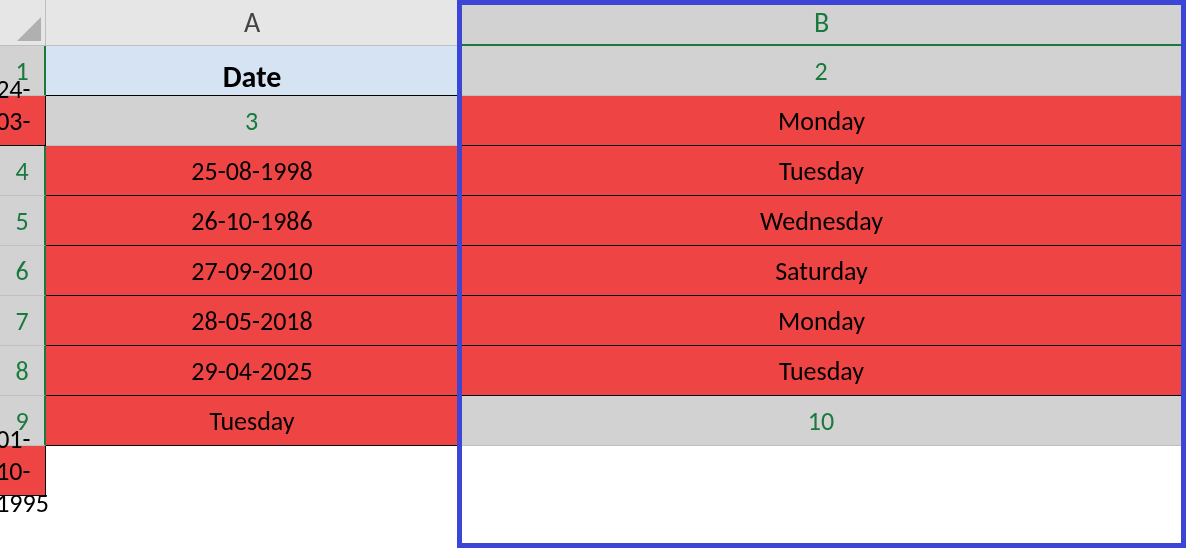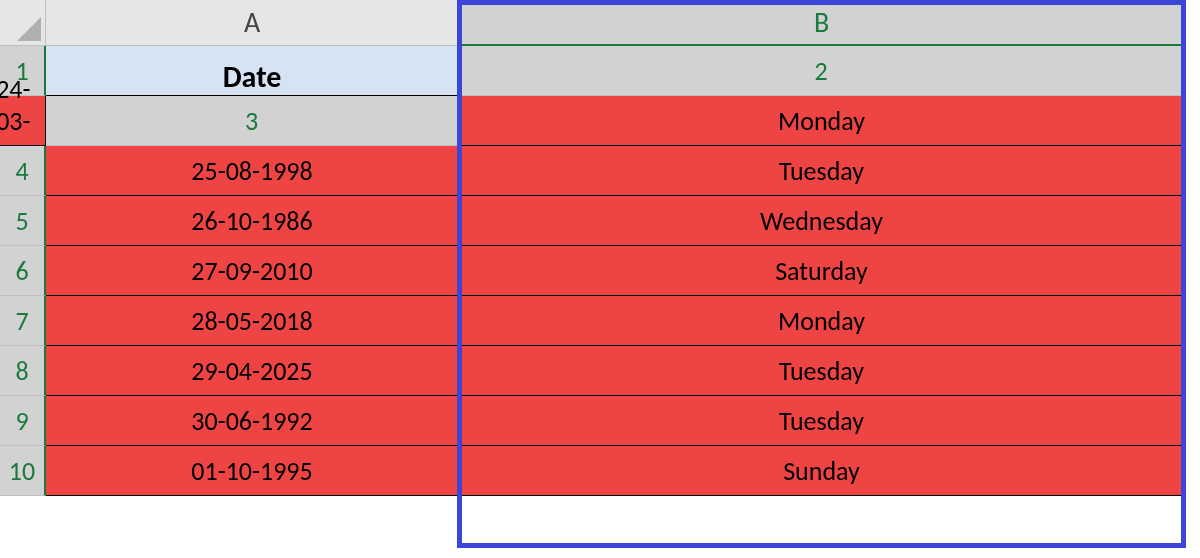--- a/index.html
+++ b/index.html
@@ -180,32 +180,26 @@
       <span>29-04-2025</span>
     </div>
     <div class="cell">
       <span>Tuesday</span>
     </div>
 
     <div class="rowhdr selected">
       <span>9</span>
     </div>
     <div class="cell">
-      <span>30-06-1992</span>
-    </div>
-    <div class="cell">
       <span>Tuesday</span>
     </div>
 
     <div class="rowhdr selected">
       <span>10</span>
     </div>
     <div class="cell">
       <span>01-10-1995</span>
-    </div>
-    <div class="cell">
-      <span>Sunday</span>
     </div>
 
   </div>
 
   <div class="selection-frame" style="left:457px; top:0px; width:729px; height:548px;"></div>
 </div>
 
 </body></html>

